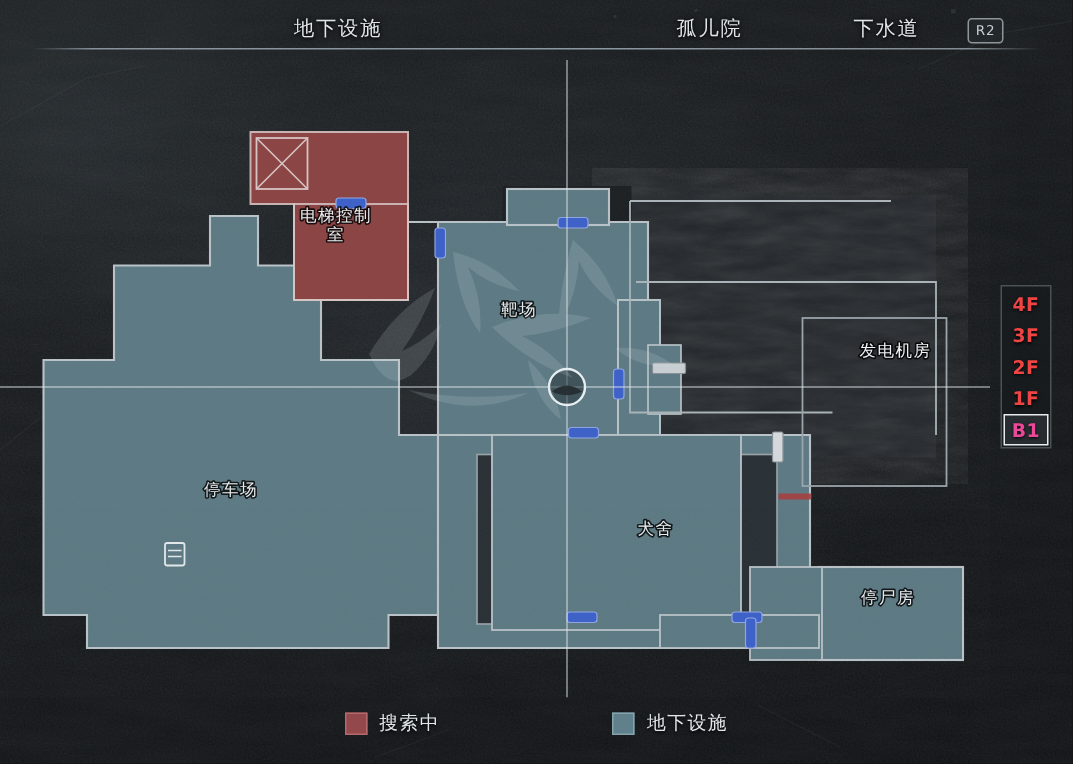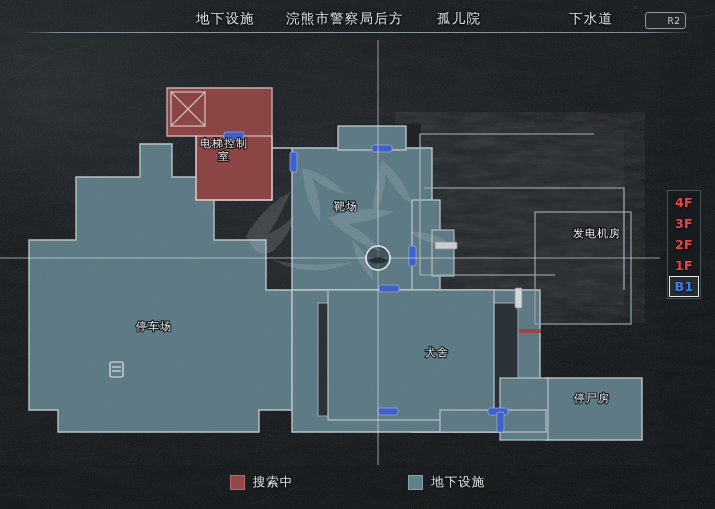--- a/index.html
+++ b/index.html
@@ -43,21 +43,20 @@
     background:linear-gradient(to right,rgba(150,165,172,0) 0%,rgba(168,182,190,.75) 6%,rgba(168,182,190,.8) 50%,rgba(168,182,190,.72) 93%,rgba(150,165,172,0) 100%);
   }
   #btn-r2{
     position:absolute;left:645px;top:12px;
     width:22px;height:15px;
     border:1px solid #8d969a;border-radius:3px;
     display:flex;align-items:center;justify-content:center;
     font-size:9px;letter-spacing:.5px;color:#c9d0d4;
     background:rgba(40,46,50,.45);
     cursor:pointer;
-    padding-left:17px;
   }
   
   #floor-selector{
     position:absolute;left:667px;top:190px;width:30px;
     z-index:30;
     border:1px solid rgba(125,135,140,.5);
     background:rgba(22,26,29,.55);
     padding:1px;
   }
   .floor-btn{
@@ -65,21 +64,21 @@
     display:flex;align-items:center;justify-content:center;
     font-size:12.5px;font-weight:bold;letter-spacing:.3px;
     color:#ef4444;
     text-shadow:0 1px 2px rgba(0,0,0,.9);
     cursor:pointer;
     border:1px solid transparent;
     box-sizing:border-box;
   }
   .floor-btn.selected{
     border:1px solid #e6ebee;
-    color:#3b82f6;
+    color:#ec4899;
     background:rgba(55,62,68,.5);
   }
   
   #legend{
     position:absolute;left:0;top:472px;width:715px;height:20px;
     z-index:30;
     display:flex;justify-content:center;align-items:center;
     gap:115px;
   }
   .legend-entry{display:flex;align-items:center;gap:8px;}
@@ -145,22 +144,21 @@
   <g fill="#9aa6ac" opacity="0.25">
     <rect x="634" y="6" width="3" height="3"></rect>
     <rect x="409" y="10" width="2" height="2"></rect>
     <rect x="463" y="6" width="2" height="2"></rect>
   </g>
 </svg>
 
 <div id="topnav">
   <div class="navrow">
     <span class="nav-item" style="left:196px;top:10px">地下设施</span>
-    <span class="nav-item" style="left:286px;top:10px">浣熊市警察局后方</span>
-    <span class="nav-item" style="left:437px;top:10px">孤儿院</span>
+    <span class="nav-item" style="left:451px;top:10px">孤儿院</span>
     <span class="nav-item" style="left:569px;top:10px">下水道</span>
   </div>
   <div id="nav-underline"></div>
   <div id="btn-r2">R2</div>
 </div>
 
 <div id="map-stage">
 <svg id="map-svg" width="660" height="425" viewBox="0 0 660 425">
   <defs>
     <filter id="darknoise">

